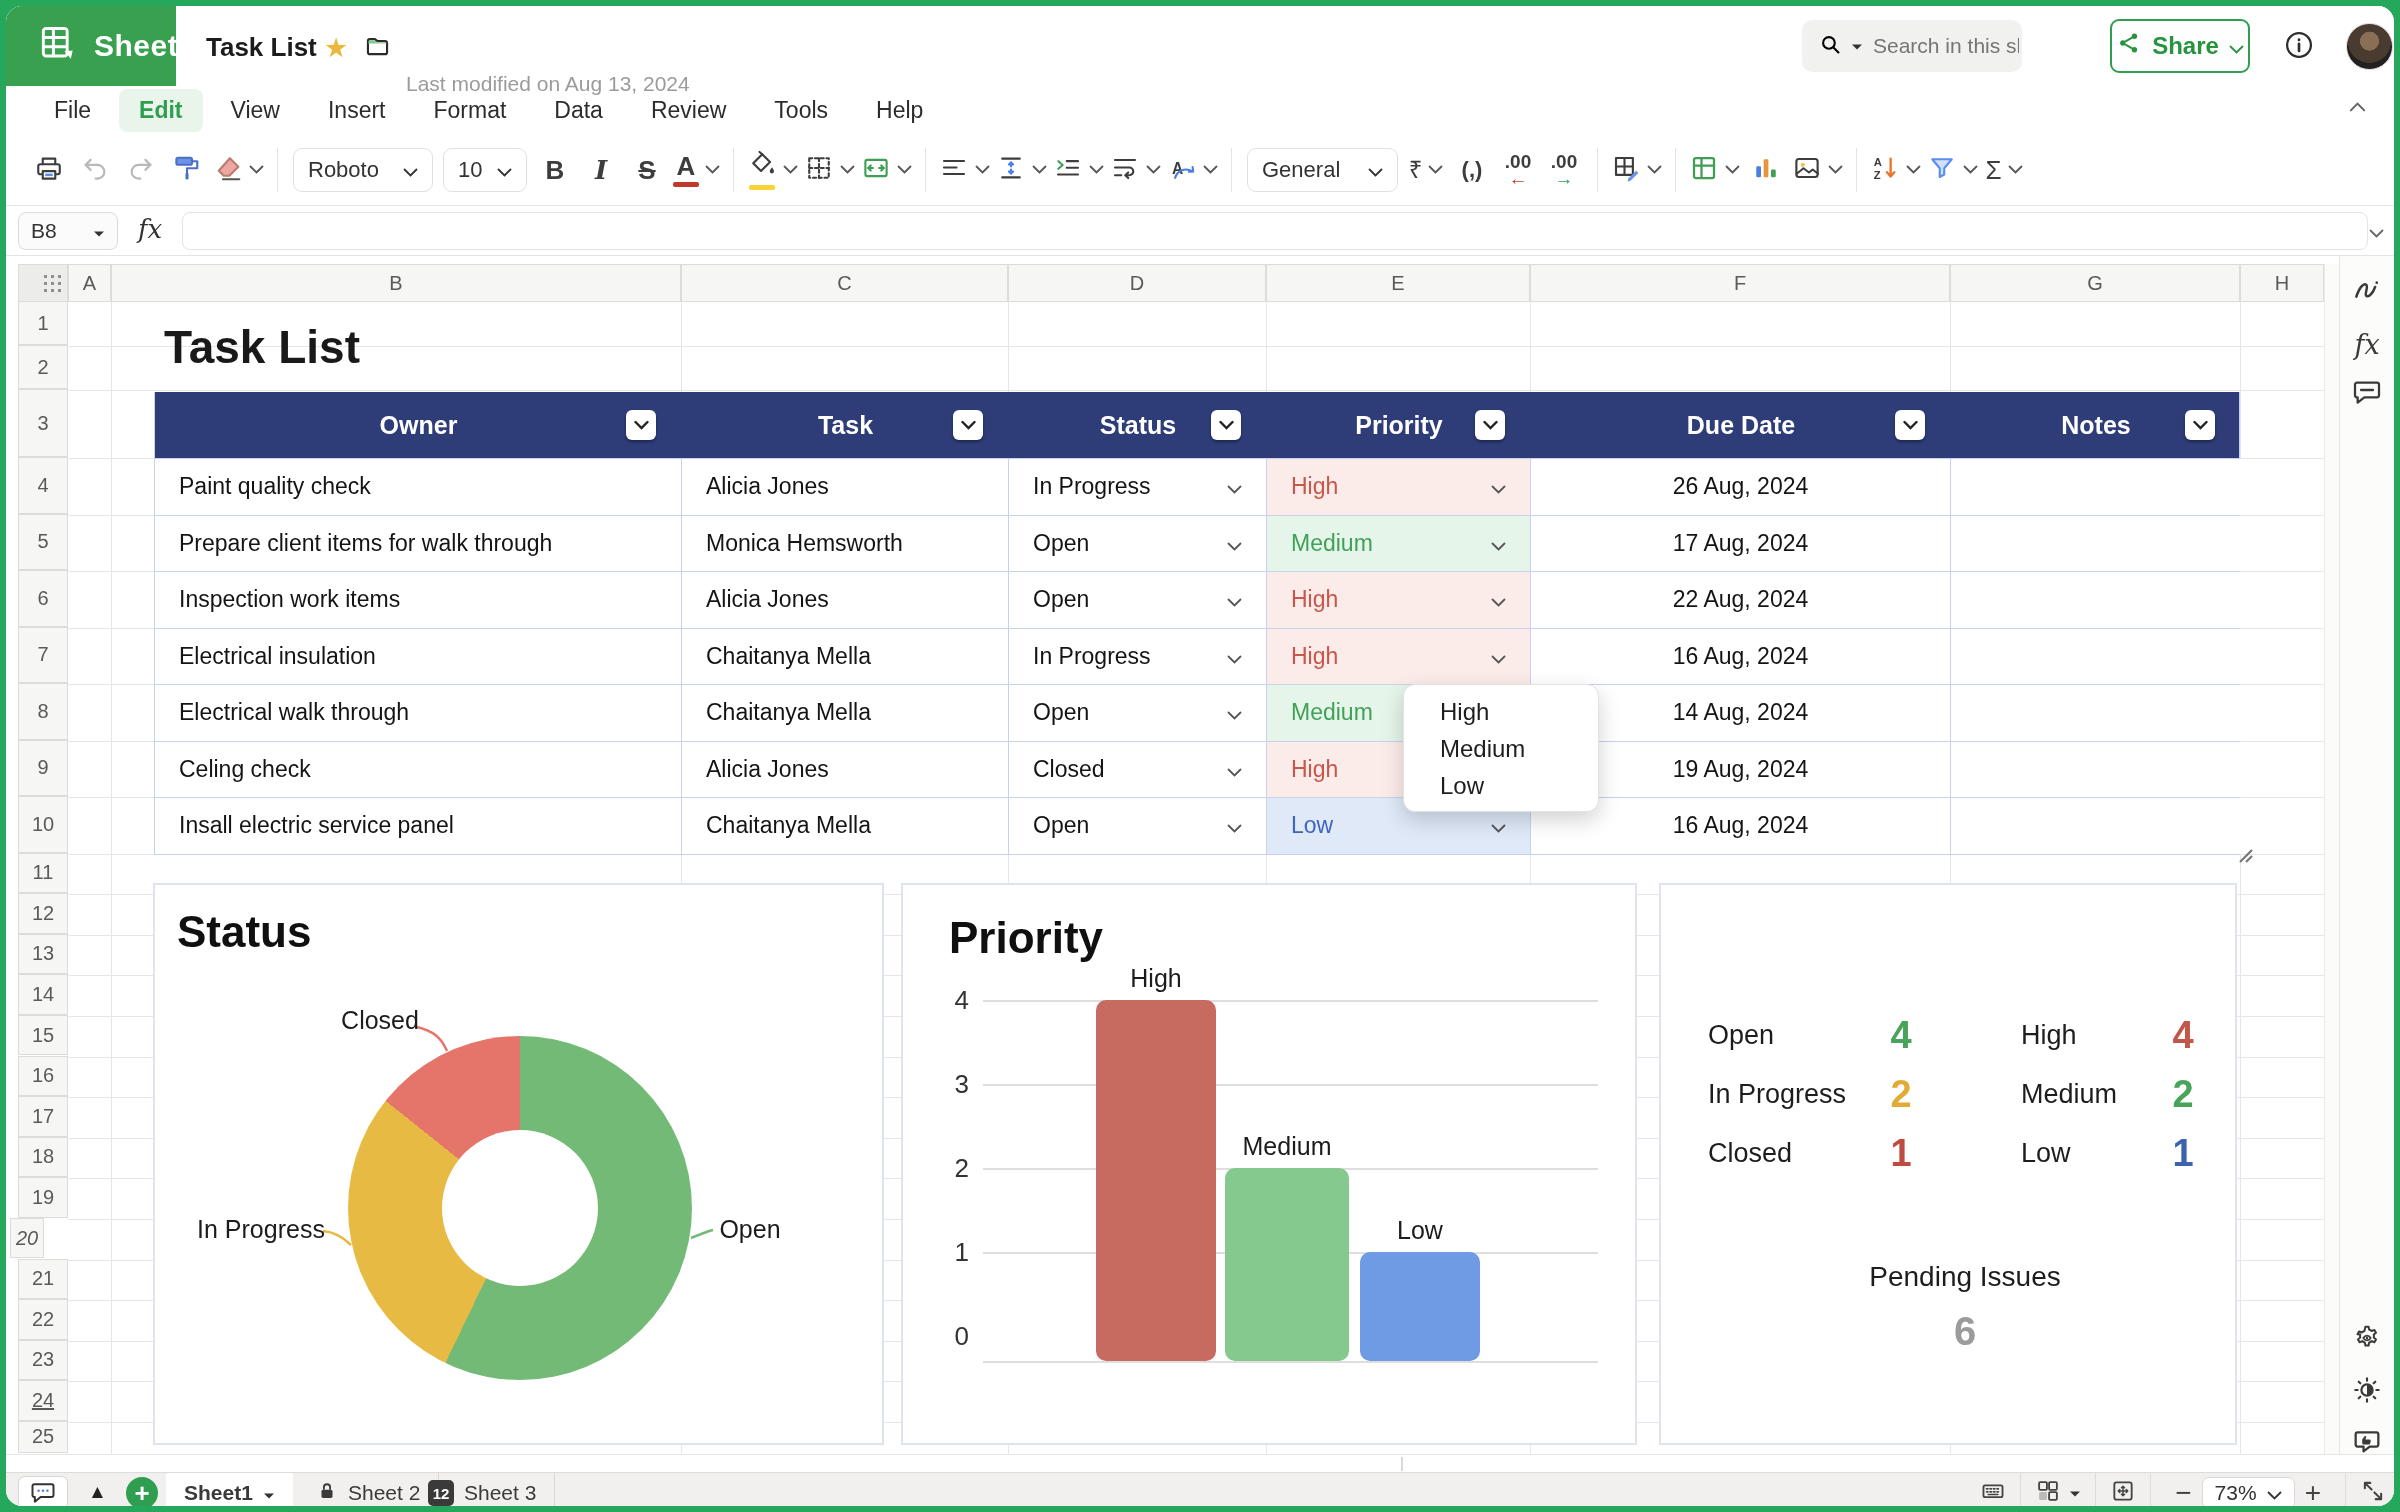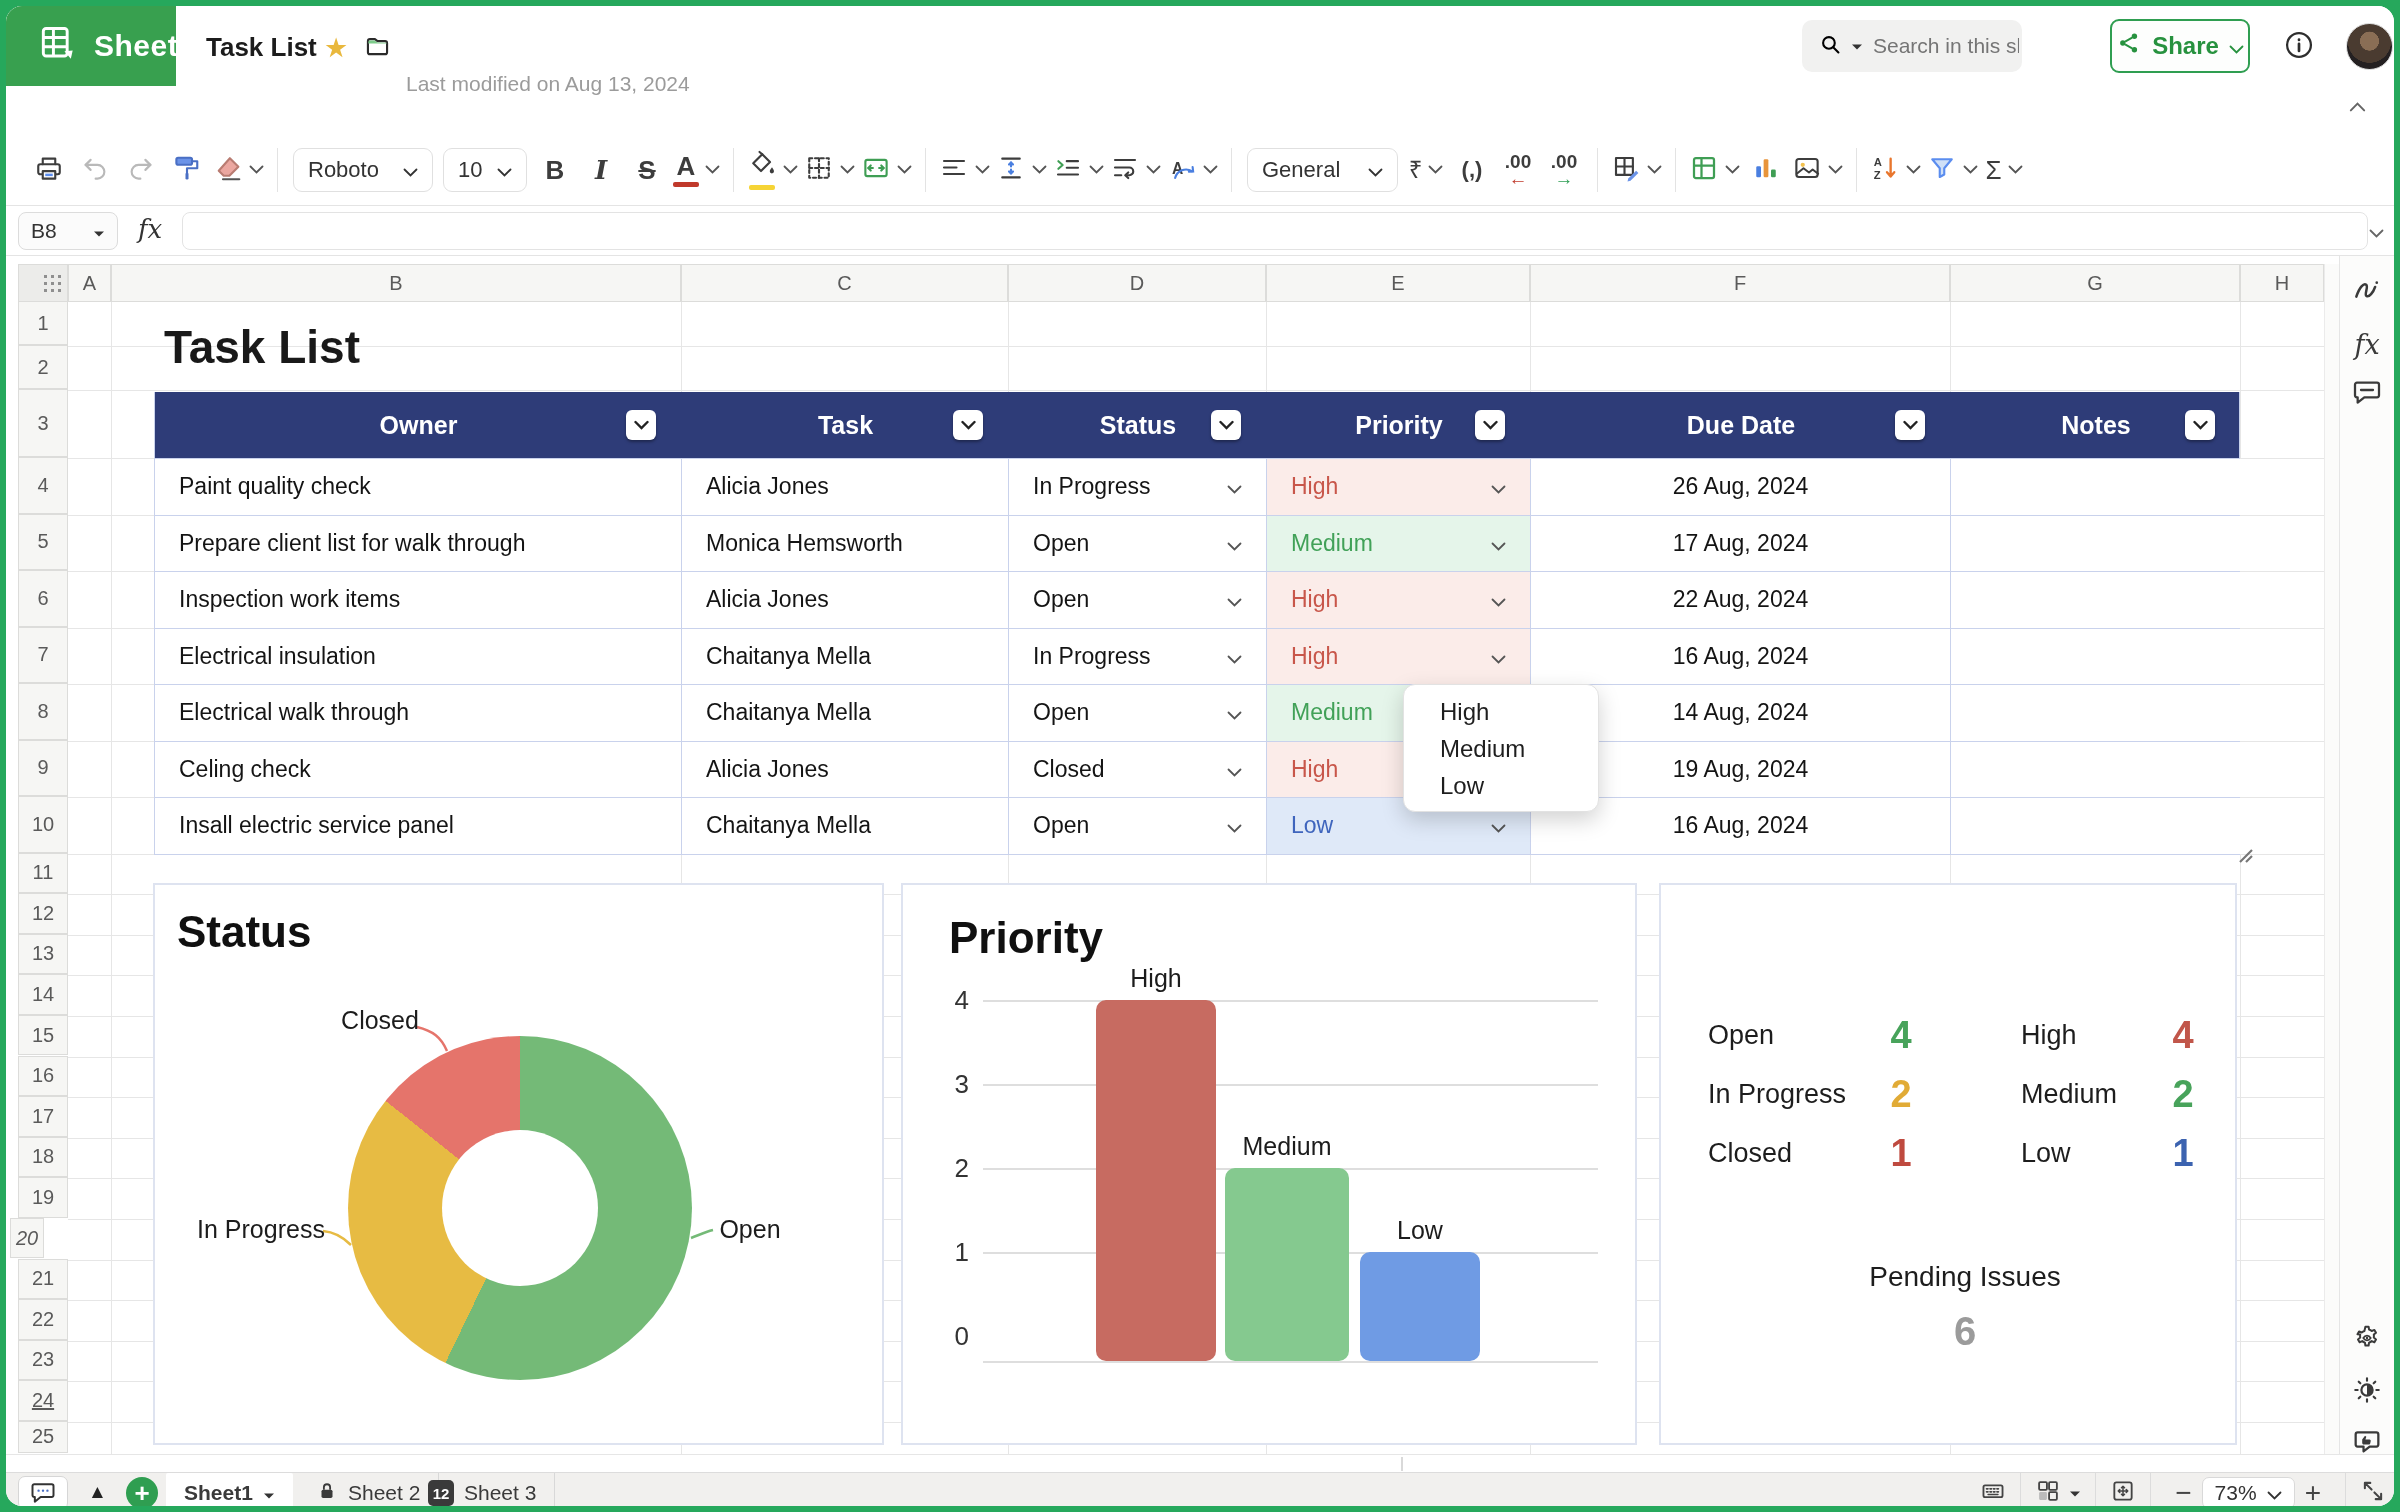--- a/index.html
+++ b/index.html
@@ -180,20 +180,31 @@
               <path d="M1.5 1.5l6 6 6-6" stroke="currentColor" stroke-width="1.8" stroke-linecap="round"></path>
             </svg></span>
     </div>
     <div class="info ic"><svg width="34" height="34" viewBox="0 0 24 24" fill="none" stroke="currentColor" stroke-width="1.7" stroke-linecap="round" stroke-linejoin="round">
             <circle cx="12" cy="12" r="8.4" stroke-width="1.6"></circle>
             <path d="M12 8.1v.3M12 11.2v5" stroke-width="1.9"></path>
           </svg></div>
     <div class="avatar"></div>
   </div>
 
+  <div class="menubar" id="menubar">
+        <div class="menu-item">File</div>
+        <div class="menu-item active">Edit</div>
+        <div class="menu-item">View</div>
+        <div class="menu-item">Insert</div>
+        <div class="menu-item">Format</div>
+        <div class="menu-item">Data</div>
+        <div class="menu-item">Review</div>
+        <div class="menu-item">Tools</div>
+        <div class="menu-item">Help</div>
+      </div>
   <div class="collapse ic"><svg width="17" height="10" viewBox="0 0 15 9" fill="none" style="transform:rotate(180deg)">
           <path d="M1.5 1.5l6 6 6-6" stroke="currentColor" stroke-width="1.8" stroke-linecap="round"></path>
         </svg></div>
 
   <div class="toolbar" id="toolbar">
         <div class="tbtn">
           <span class="glyph">
             <span class="ic"><svg width="30" height="30" viewBox="0 0 24 24" fill="none" stroke="currentColor" stroke-width="1.7" stroke-linecap="round" stroke-linejoin="round">
                 <path d="M7 9V4.5h10V9"></path>
                 <path d="M6.5 17H5a1.6 1.6 0 01-1.6-1.6v-4.8A1.6 1.6 0 015 9h14a1.6 1.6 0 011.6 1.6v4.8A1.6 1.6 0 0119 17h-1.5"></path>
@@ -660,21 +671,21 @@
           <div class="tcell">In Progress<span class="cellchev ic"><svg width="15" height="9" viewBox="0 0 15 9" fill="none">
                 <path d="M1.5 1.5l6 6 6-6" stroke="currentColor" stroke-width="1.8" stroke-linecap="round"></path>
               </svg></span></div>
           <div class="tcell" style="background: rgb(251, 236, 233); color: rgb(200, 86, 74);">High<span class="cellchev ic" style="color: rgb(85, 85, 85);"><svg width="15" height="9" viewBox="0 0 15 9" fill="none">
                 <path d="M1.5 1.5l6 6 6-6" stroke="currentColor" stroke-width="1.8" stroke-linecap="round"></path>
               </svg></span></div>
           <div class="tcell center">26 Aug, 2024</div>
           <div class="tcell"></div>
         </div>
         <div class="trow" style="grid-template-columns: 527px 327px 258px 264px 420px 290px;">
-          <div class="tcell">Prepare client list for walk through</div>
+          <div class="tcell">Prepare client items for walk through</div>
           <div class="tcell">Monica Hemsworth</div>
           <div class="tcell">Open<span class="cellchev ic"><svg width="15" height="9" viewBox="0 0 15 9" fill="none">
                 <path d="M1.5 1.5l6 6 6-6" stroke="currentColor" stroke-width="1.8" stroke-linecap="round"></path>
               </svg></span></div>
           <div class="tcell" style="background: rgb(229, 245, 234); color: rgb(65, 161, 88);">Medium<span class="cellchev ic" style="color: rgb(85, 85, 85);"><svg width="15" height="9" viewBox="0 0 15 9" fill="none">
                 <path d="M1.5 1.5l6 6 6-6" stroke="currentColor" stroke-width="1.8" stroke-linecap="round"></path>
               </svg></span></div>
           <div class="tcell center">17 Aug, 2024</div>
           <div class="tcell"></div>
         </div>

